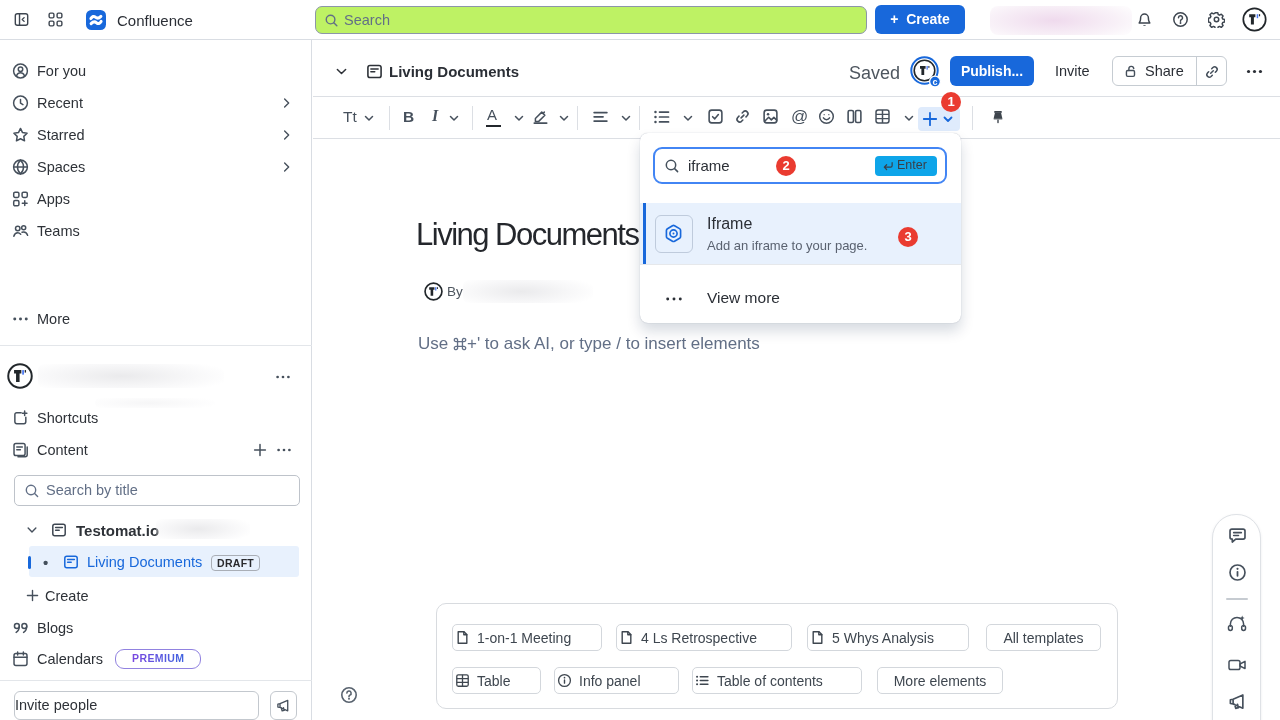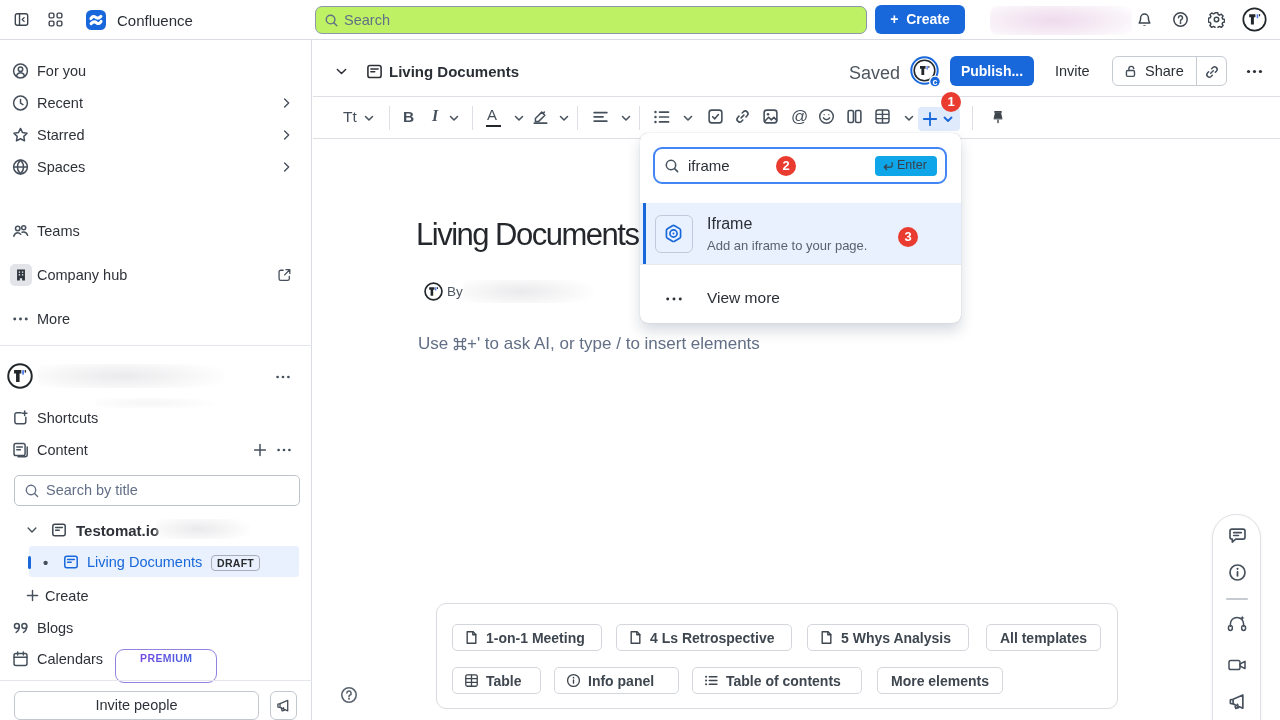--- a/index.html
+++ b/index.html
@@ -15,24 +15,24 @@
 
 #sidebar{position:absolute;left:0;top:40px;width:312px;height:680px;background:#fff;border-right:1px solid #D9DDE3}
 .srow{position:absolute;left:0;width:312px;height:30px}
 .srow .lbl{position:absolute;left:37px;top:50%;transform:translateY(-50%);font-size:14.5px;font-weight:500;color:#2E3238}
 .srow .sic{position:absolute;left:12px;top:50%;transform:translateY(-50%)}
 .srow .chev{position:absolute;left:279px;top:50%;transform:translateY(-50%)}
 .treetxt{font-size:15px;font-weight:600;color:#2E3238}
 #ldrow{position:absolute;left:29px;top:506px;width:270px;height:31px;background:#E8F1FD;border-radius:3px}
 #ldbar{position:absolute;left:28px;top:516px;width:3px;height:13px;background:#1868DB;border-radius:2px}
 #draft{position:absolute;left:211px;top:515px;height:16px;padding:0 5px;border:1px solid #A9AEB6;border-radius:4px;font-size:10.5px;font-weight:700;color:#292A2E;line-height:14.5px;letter-spacing:.3px}
-#premium{position:absolute;left:115px;top:609px;height:34px;padding:0 24px;border:1px solid #9182E0;border-radius:9px;font-size:10.5px;font-weight:700;background:linear-gradient(90deg,#8b3ee0,#2f6de0);-webkit-background-clip:text;background-clip:text;color:transparent;line-height:16.5px;letter-spacing:.4px}
+#premium{position:absolute;left:115px;top:609px;height:20px;padding:0 16px;border:1px solid #9182E0;border-radius:9px;font-size:10.5px;font-weight:700;background:linear-gradient(90deg,#8b3ee0,#2f6de0);-webkit-background-clip:text;background-clip:text;color:transparent;line-height:16.5px;letter-spacing:.4px}
 #sbsearch{position:absolute;left:14px;top:435px;width:286px;height:31px;border:1px solid #BEC3CA;border-radius:5px}
 #sbsearch span{position:absolute;left:31px;top:6px;font-size:14.5px;color:#626F86}
-#invitebtn{position:absolute;left:14px;top:651px;width:245px;height:29px;border:1px solid #C3C8CE;border-radius:6px;text-align:center;line-height:27px;font-size:14.5px;font-weight:500;color:#2E3238}
+#invitebtn{position:absolute;left:14px;top:651px;width:245px;height:29px;border:1px solid #C3C8CE;border-radius:6px;line-height:27px;font-size:14.5px;font-weight:500;color:#2E3238}
 #mgbtn{position:absolute;left:270px;top:651px;width:27px;height:29px;border:1px solid #C3C8CE;border-radius:6px}
 .blurg{background:radial-gradient(ellipse 60% 75% at 45% 50%,rgba(233,233,235,0.95),rgba(241,241,243,0.55) 62%,rgba(255,255,255,0) 100%)}
 
 #hdr{position:absolute;left:313px;top:40px;width:967px;height:57px;border-bottom:1px solid #DCDFE4;background:#fff}
 
 #tbar{position:absolute;left:313px;top:97px;width:967px;height:42px;border-bottom:1px solid #DCDFE4;background:#fff}
 .tsep{position:absolute;top:9px;width:1px;height:24px;background:#DCDFE4}
 </style></head>
 <body>
 <div id="topbar">
@@ -114,45 +114,37 @@
  <div class="srow" style="top:112px">
       <svg class="sic" width="17" height="17" viewBox="0 0 16 16" fill="none" stroke="#46505C" stroke-width="1.4">
         <circle cx="8" cy="8" r="6.5"></circle>
         <path d="M1.5 8h13M8 1.5c1.9 1.8 2.85 3.9 2.85 6.5S9.9 12.7 8 14.5C6.1 12.7 5.15 10.6 5.15 8S6.1 3.3 8 1.5z"></path>
       </svg>
       <span class="lbl">Spaces</span>
       <svg class="chev" width="15" height="15" viewBox="0 0 16 16" fill="none" stroke="#46505C" stroke-width="1.5" stroke-linecap="round" stroke-linejoin="round">
         <path d="M6 3.8L10.3 8L6 12.2"></path>
       </svg>
     </div>
+ <div class="srow" style="top:144px">
+      <svg class="sic" width="17" height="17" viewBox="0 0 16 16" fill="none" stroke="#46505C" stroke-width="1.4" stroke-linecap="round">
+        <rect x="1.6" y="1.6" width="4.9" height="4.9" rx="1.3"></rect>
+        <rect x="9.5" y="1.6" width="4.9" height="4.9" rx="1.3"></rect>
+        <rect x="1.6" y="9.5" width="4.9" height="4.9" rx="1.3"></rect>
+        <path d="M12 9.7v4.5M9.7 12h4.5"></path>
+      </svg>
+      <span class="lbl">Apps</span>
+    </div>
  <div class="srow" style="top:176px">
       <svg class="sic" width="17" height="17" viewBox="0 0 16 16" fill="none" stroke="#46505C" stroke-width="1.4" stroke-linecap="round">
         <circle cx="5.4" cy="5.6" r="2.1"></circle>
         <path d="M1.7 12.9c.6-2 2-3.2 3.7-3.2 1.1 0 2 .5 2.8 1.3"></path>
         <circle cx="11" cy="4.9" r="1.9"></circle>
         <path d="M9.4 9.2c.5-.2 1-.3 1.6-.3 1.7 0 3.1 1.2 3.7 3.2"></path>
       </svg>
       <span class="lbl">Teams</span>
-    </div>
- <div class="srow" style="top:221px;height:28px">
-      <span class="sic" style="width:22px;height:22px;background:#E2E4E9;border-radius:5px;left:10px"></span>
-      <svg class="sic" style="left:14px" width="14" height="14" viewBox="0 0 16 16">
-        <path fill="#30363D" d="M3.5 1.8h9v12.4h-3.2v-2.6H6.7v2.6H3.5z"></path>
-        <g fill="#E2E4E9">
-          <rect x="5.4" y="3.9" width="1.6" height="1.6"></rect>
-          <rect x="9" y="3.9" width="1.6" height="1.6"></rect>
-          <rect x="5.4" y="7" width="1.6" height="1.6"></rect>
-          <rect x="9" y="7" width="1.6" height="1.6"></rect>
-        </g>
-      </svg>
-      <span class="lbl">Company hub</span>
-      <svg class="chev" style="left:277px" width="15" height="15" viewBox="0 0 16 16" fill="none" stroke="#46505C" stroke-width="1.4" stroke-linecap="round" stroke-linejoin="round">
-        <path d="M6.6 2.9H4a1.8 1.8 0 0 0-1.8 1.8V12A1.8 1.8 0 0 0 4 13.8h7.3A1.8 1.8 0 0 0 13.1 12V9.4"></path>
-        <path d="M9.6 2.3h4.1v4.1M13.3 2.7L8.1 7.9"></path>
-      </svg>
     </div>
  <div class="srow" style="top:264px">
       <svg class="sic" width="17" height="17" viewBox="0 0 16 16" fill="#46505C">
         <circle cx="2.6" cy="8" r="1.4"></circle>
         <circle cx="8" cy="8" r="1.4"></circle>
         <circle cx="13.4" cy="8" r="1.4"></circle>
       </svg>
       <span class="lbl">More</span>
     </div>
  <div class="abs" style="left:0;top:305px;width:312px;height:1px;background:#E3E6EA"></div>
@@ -421,21 +413,21 @@
       <circle cx="2.4" cy="8" r="1.3"></circle>
       <circle cx="8" cy="8" r="1.3"></circle>
       <circle cx="13.6" cy="8" r="1.3"></circle>
     </svg>
  <span class="abs" style="left:67px;top:156px;font-size:15.5px;color:#2B2F36">View more</span>
 </div>
 
 <div class="abs" style="left:436px;top:603px;width:682px;height:106px;border:1px solid #D8DBDF;border-radius:10px;background:#fff"></div>
 <div class="abs btnrow" style="left:452px;top:624px"></div>
 <style>
-.tbtn{position:absolute;height:27px;border:1px solid #D3D7DC;border-radius:5px;background:#fff;font-size:14px;font-weight:700;color:#3E464F;display:flex;align-items:center;padding:0 11px;gap:7px}
+.tbtn{position:absolute;height:27px;border:1px solid #D3D7DC;border-radius:5px;background:#fff;font-size:14px;font-weight:400;color:#3E464F;display:flex;align-items:center;padding:0 2px;gap:7px}
 </style>
 <div class="tbtn" style="left:452px;top:624px;width:150px"><svg width="15" height="15" viewBox="0 0 16 16" fill="none" stroke="#3E464F" stroke-width="1.5" stroke-linecap="round" stroke-linejoin="round">
       <path d="M3.4 1.9h6.2l3 3v9.2H3.4z"></path>
       <path d="M9.4 1.9v3.2h3.2"></path>
     </svg>1-on-1 Meeting</div>
 <div class="tbtn" style="left:616px;top:624px;width:176px"><svg width="15" height="15" viewBox="0 0 16 16" fill="none" stroke="#3E464F" stroke-width="1.5" stroke-linecap="round" stroke-linejoin="round">
       <path d="M3.4 1.9h6.2l3 3v9.2H3.4z"></path>
       <path d="M9.4 1.9v3.2h3.2"></path>
     </svg>4 Ls Retrospective</div>
 <div class="tbtn" style="left:807px;top:624px;width:162px"><svg width="15" height="15" viewBox="0 0 16 16" fill="none" stroke="#3E464F" stroke-width="1.5" stroke-linecap="round" stroke-linejoin="round">

